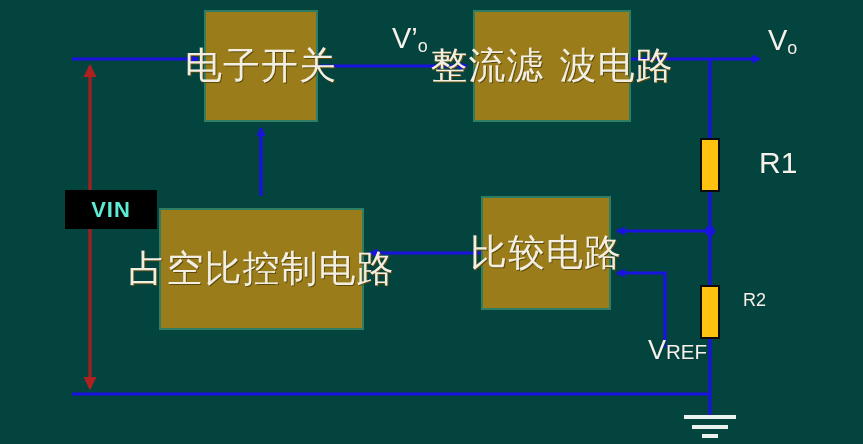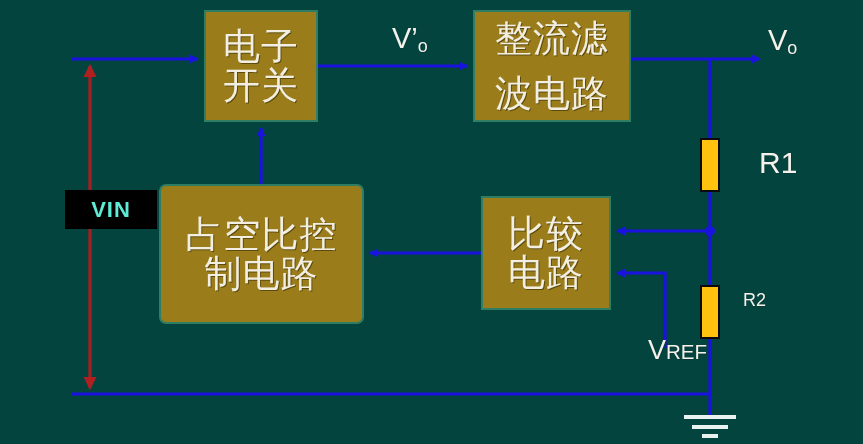--- a/index.html
+++ b/index.html
@@ -20,34 +20,34 @@
     left: 0; top: 0;
     width: 863px;
     height: 444px;
   }
   .blk {
     position: absolute;
     background: #9a7d1a;
     border: 2px solid #2f7d63;
     color: #f2efe2;
     display: flex;
-    flex-direction: column;
+    flex-direction: row;
     align-items: center;
     justify-content: center;
     line-height: 1.06;
     font-family: Liberation Serif, serif;
     letter-spacing: 1px;
     text-shadow: 1px 1px 0 #5d4a0c;
     box-sizing: border-box;
   }
   .blk .ln { display: block; white-space: nowrap; }
 
   #blk-switch   { left: 204px; top: 10px;  width: 114px; height: 112px; font-size: 37px; }
   #blk-rect     { left: 473px; top: 10px;  width: 158px; height: 112px; font-size: 37px; gap: 15px; }
-  #blk-duty     { left: 159px; top: 184px; width: 205px; height: 140px; font-size: 37px; border-radius: 7px; }
+  #blk-duty     { left: 159px; top: 208px; width: 205px; height: 122px; font-size: 37px; }
   #blk-comp     { left: 481px; top: 196px; width: 130px; height: 114px; font-size: 37px; }
 
   .res {
     position: absolute;
     background: #ffc20e;
     border: 2px solid #0b0b0b;
     box-sizing: border-box;
   }
   #res-r1 { left: 700px; top: 138px; width: 20px; height: 54px; }
   #res-r2 { left: 700px; top: 285px; width: 20px; height: 54px; }

